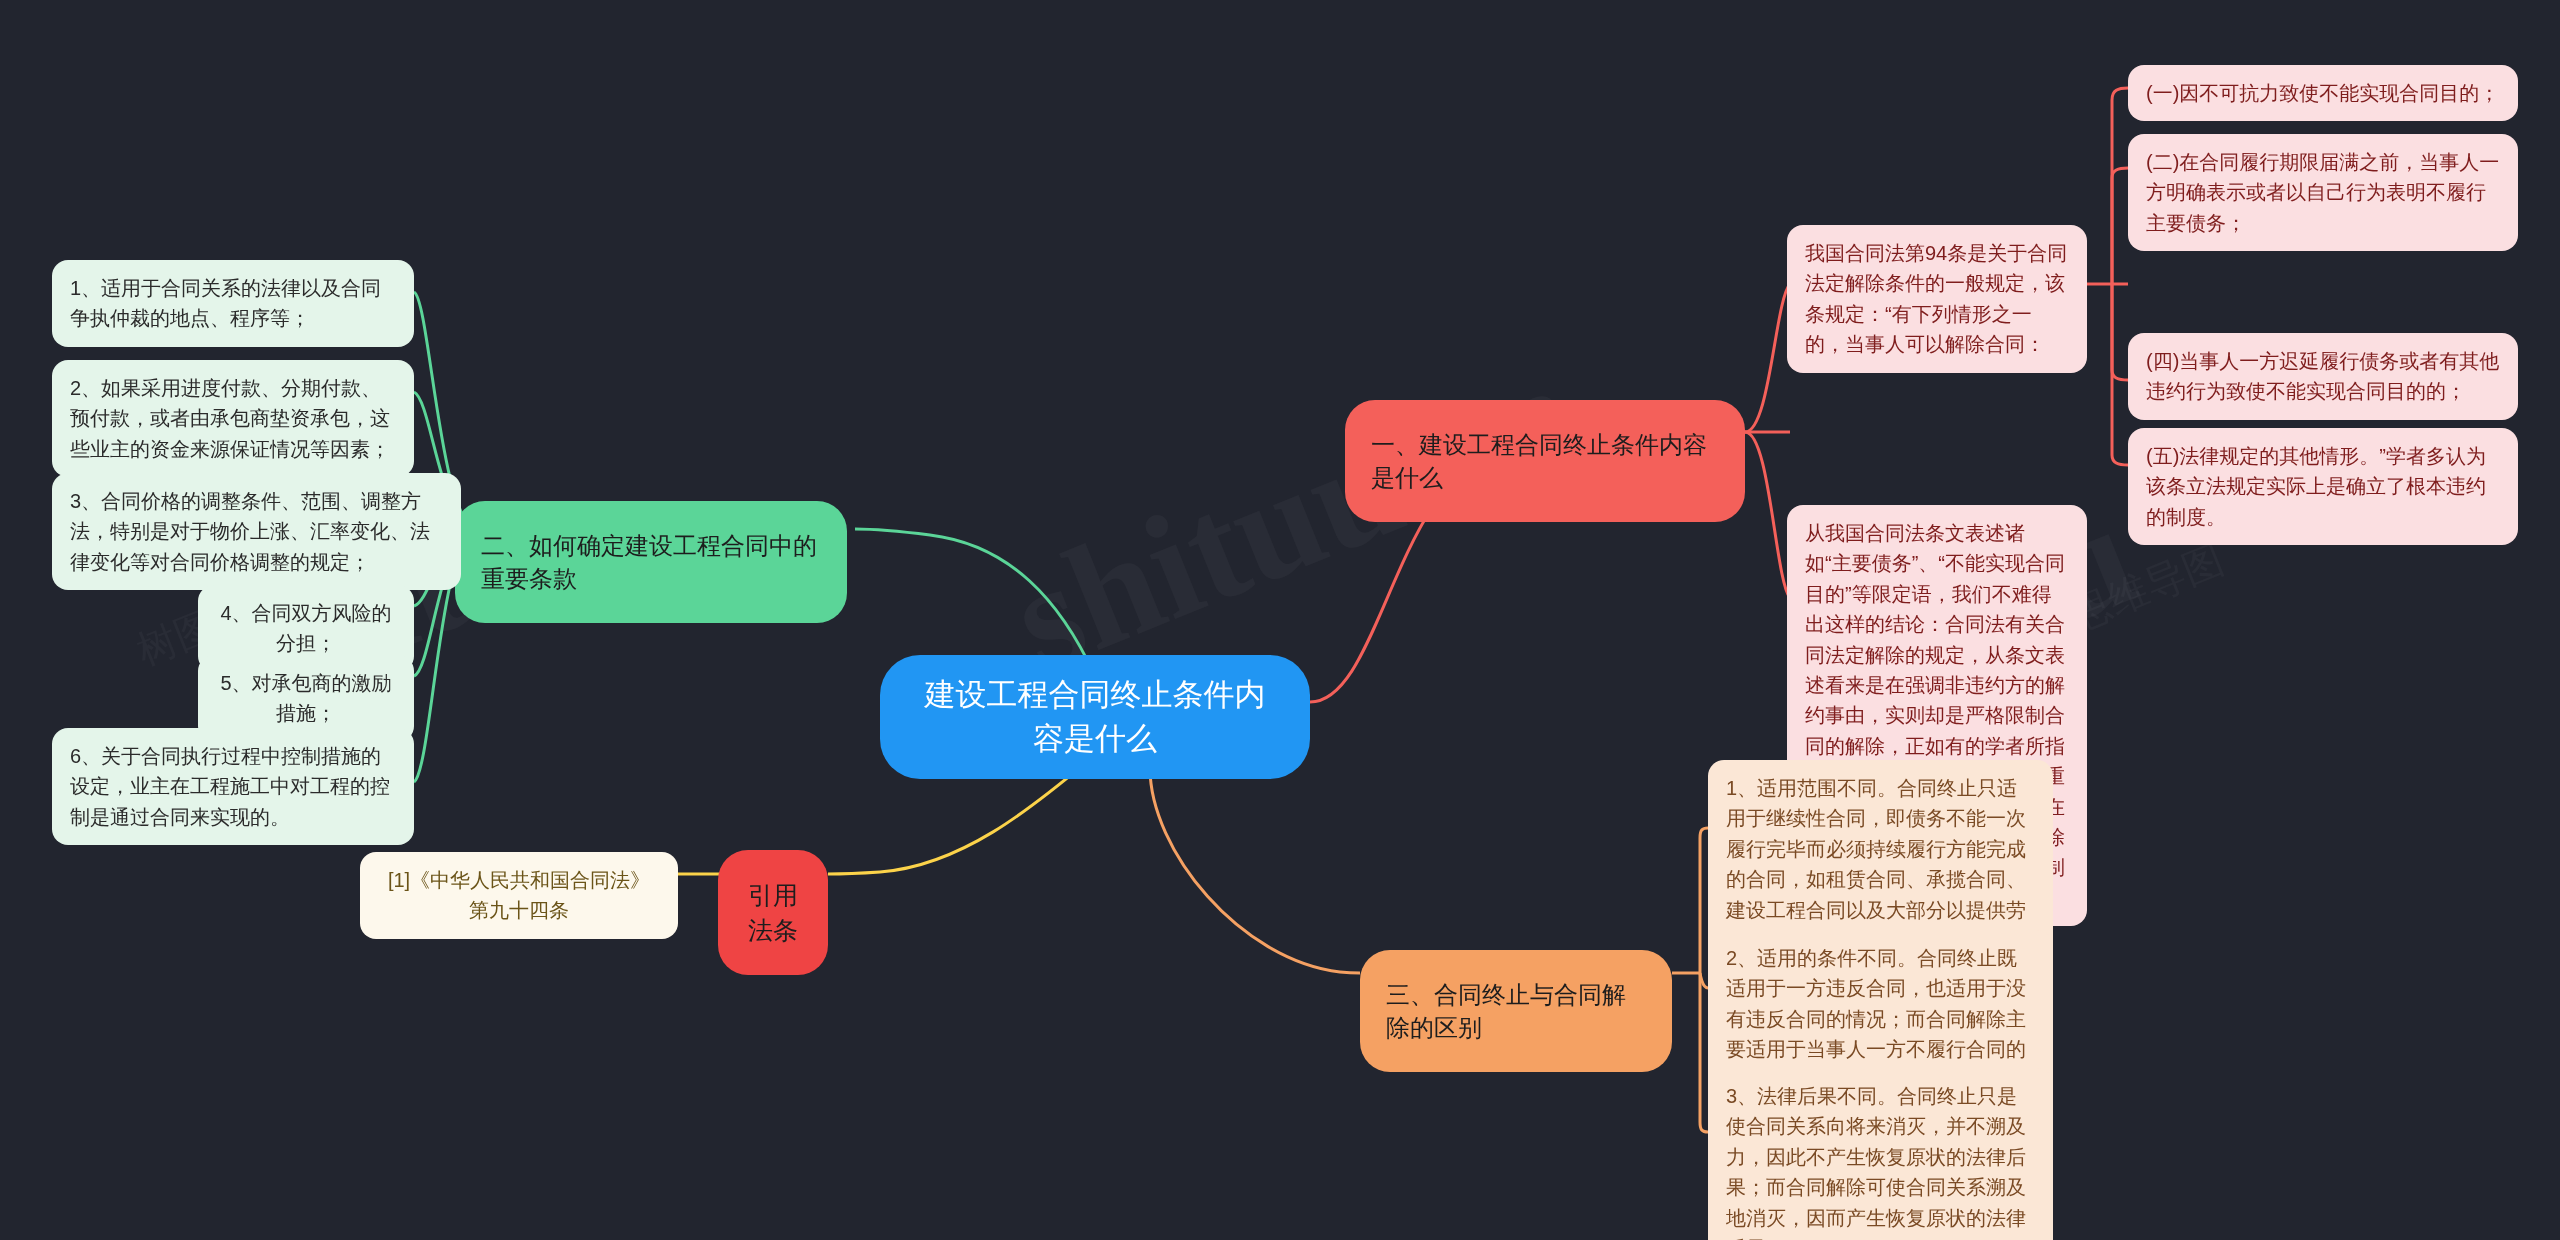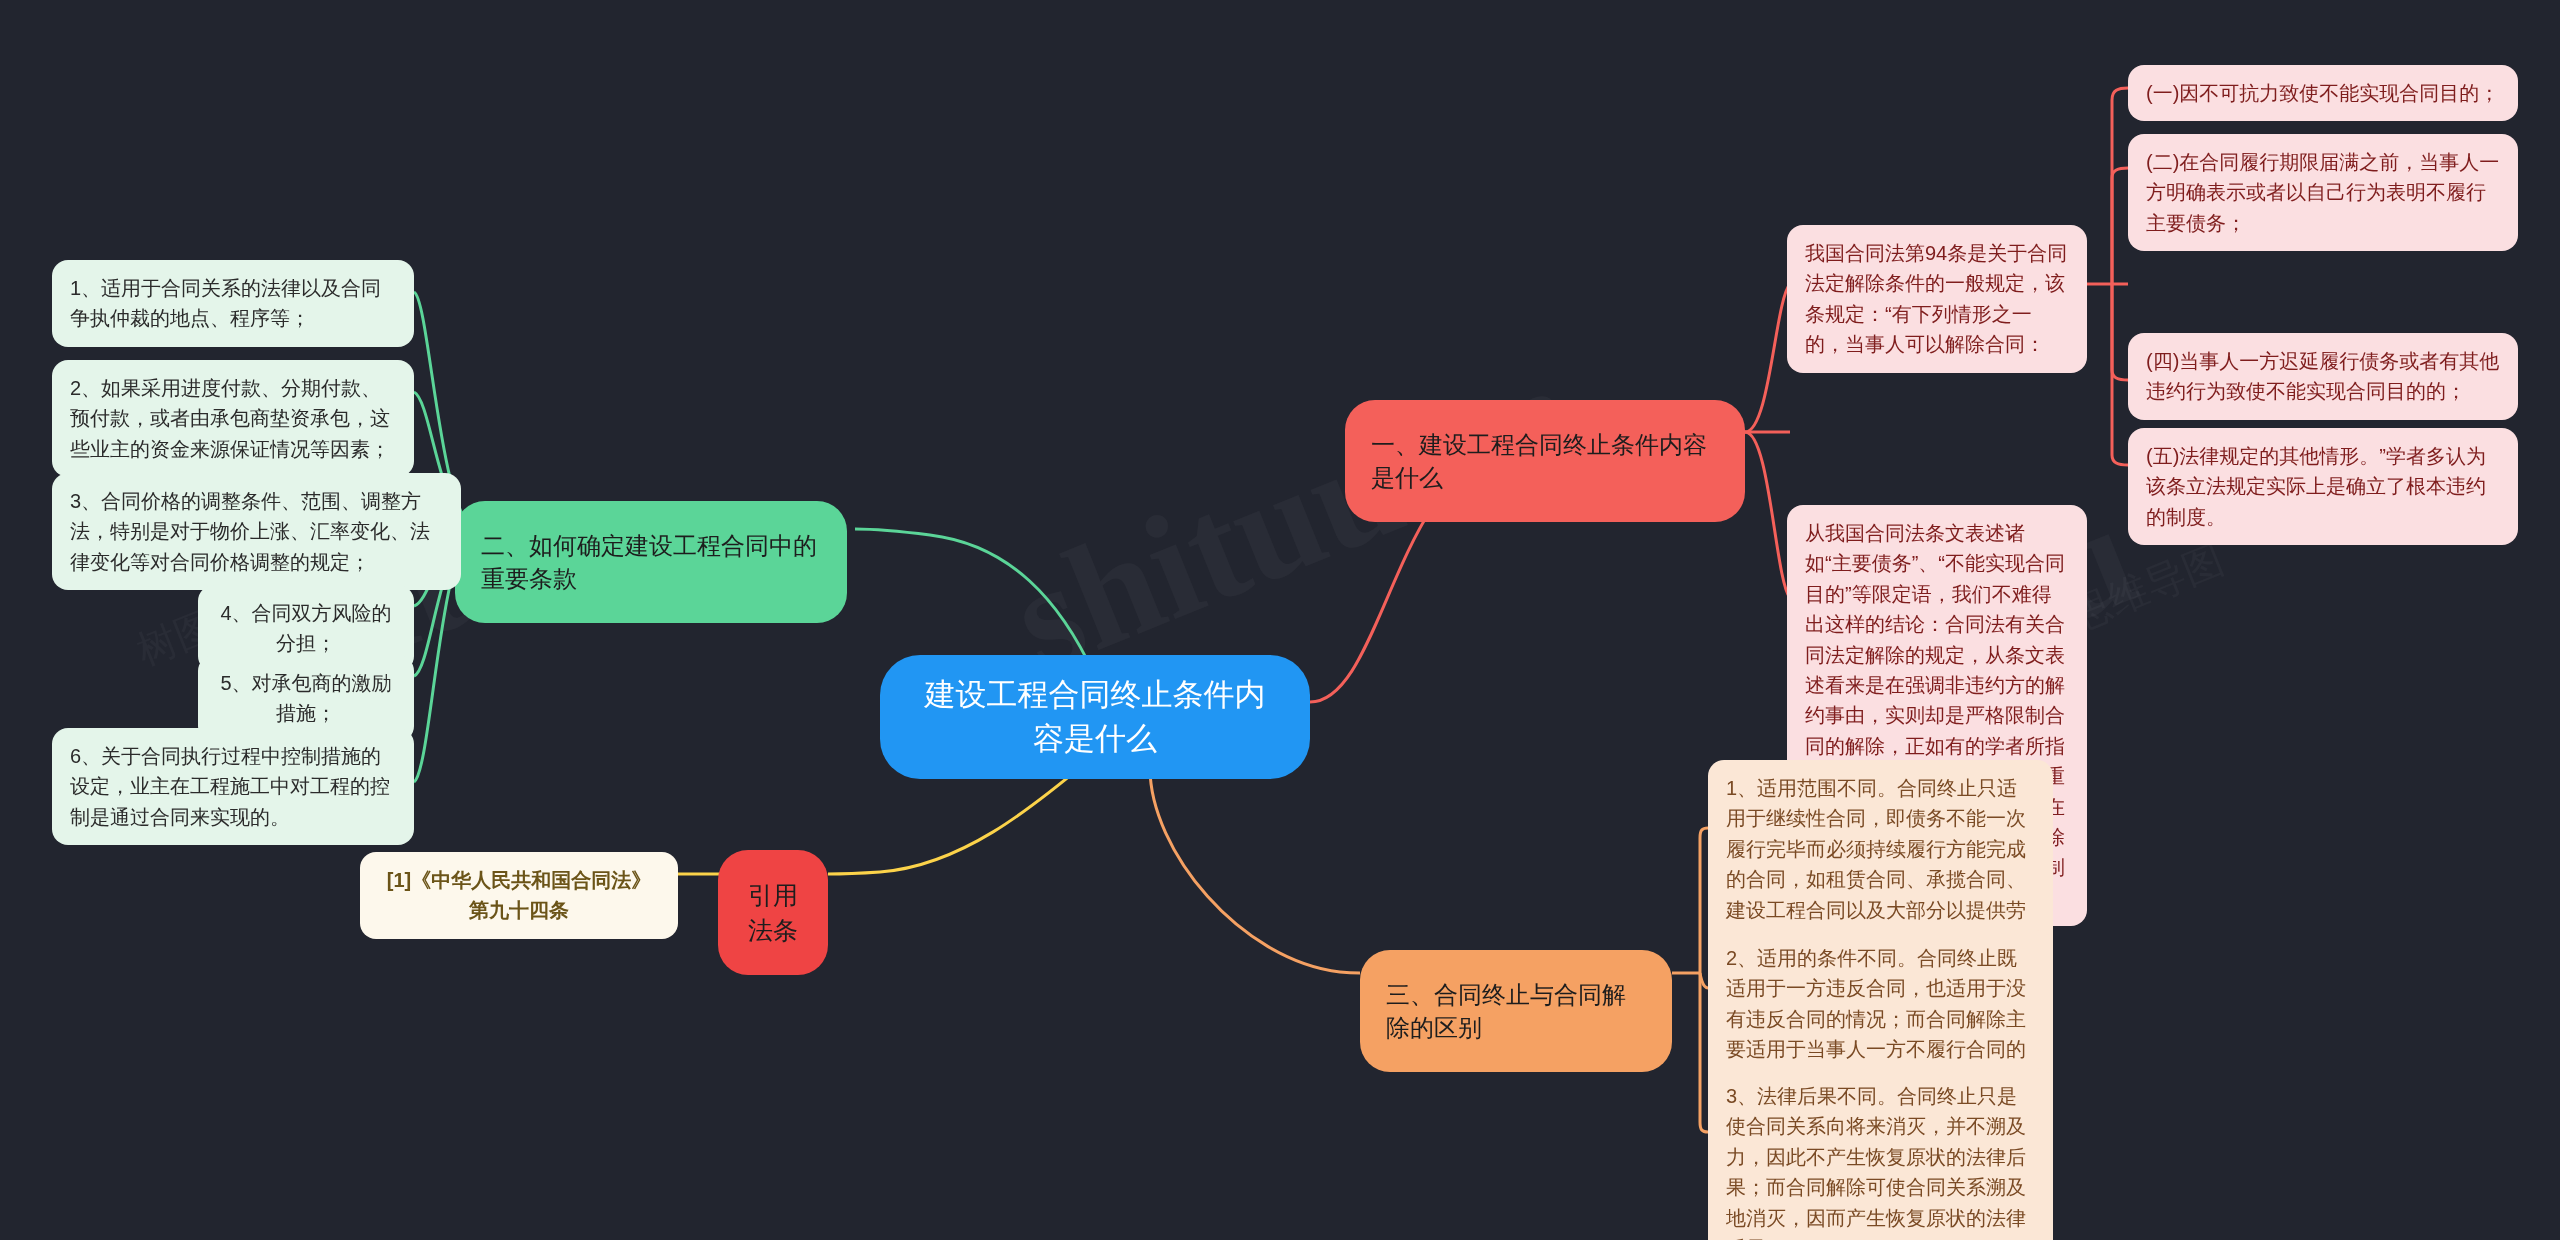--- a/index.html
+++ b/index.html
@@ -201,17 +201,17 @@
   </div>
 
   <div class="node leaf leaf-peach" style="left:1708px;top:1068px;width:345px;">
     <span>3、法律后果不同。合同终止只是使合同关系向将来消灭，并不溯及力，因此不产生恢复原状的法律后果；而合同解除可使合同关系溯及地消灭，因而产生恢复原状的法律后果。</span>
   </div>
 
   <div class="node branch branch-yellow" style="left:718px;top:850px;width:110px;">
     <span>引用法条</span>
   </div>
 
-  <div class="node leaf leaf-cream leaf-center" style="left:360px;top:852px;width:318px;font-weight:bold;">
+  <div class="node leaf leaf-cream leaf-center" style="left:360px;top:852px;width:318px;">
     <span>[1]《中华人民共和国合同法》 第九十四条</span>
   </div>
 
 </div>
 
 </body></html>

